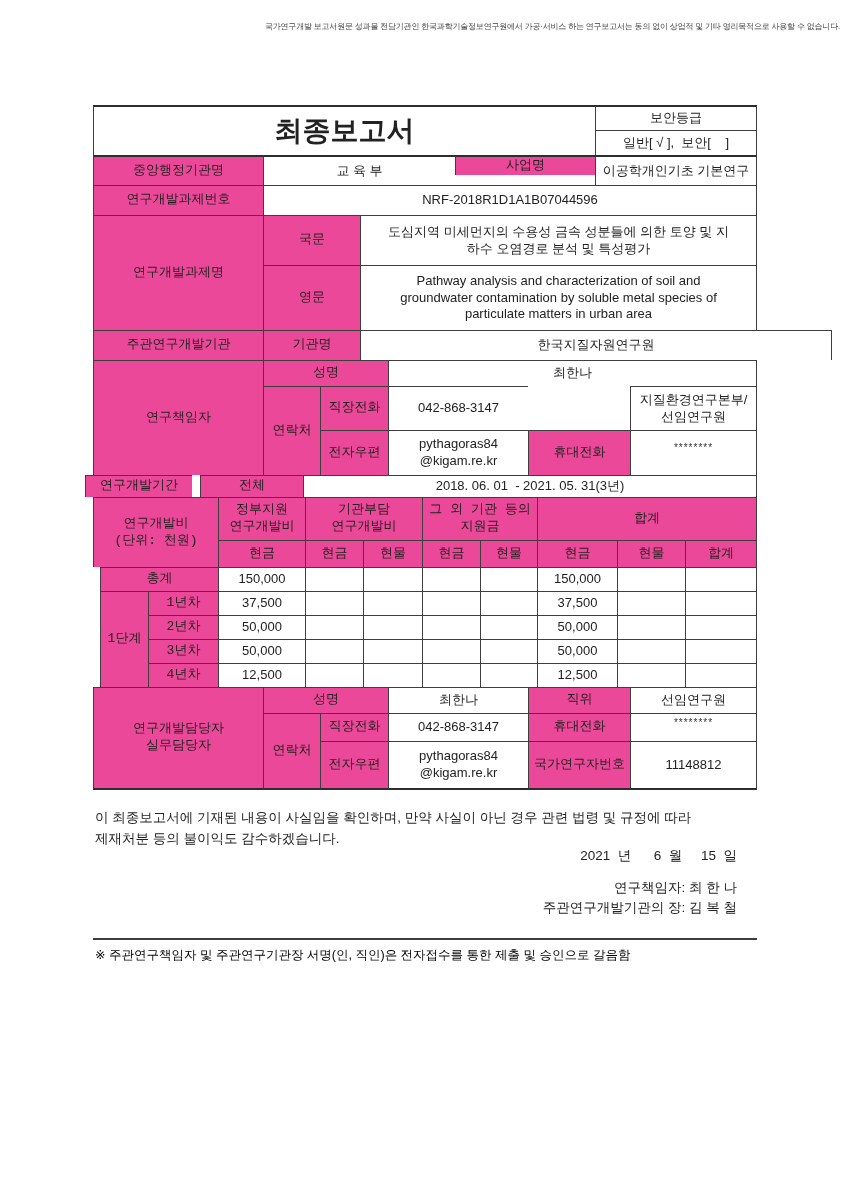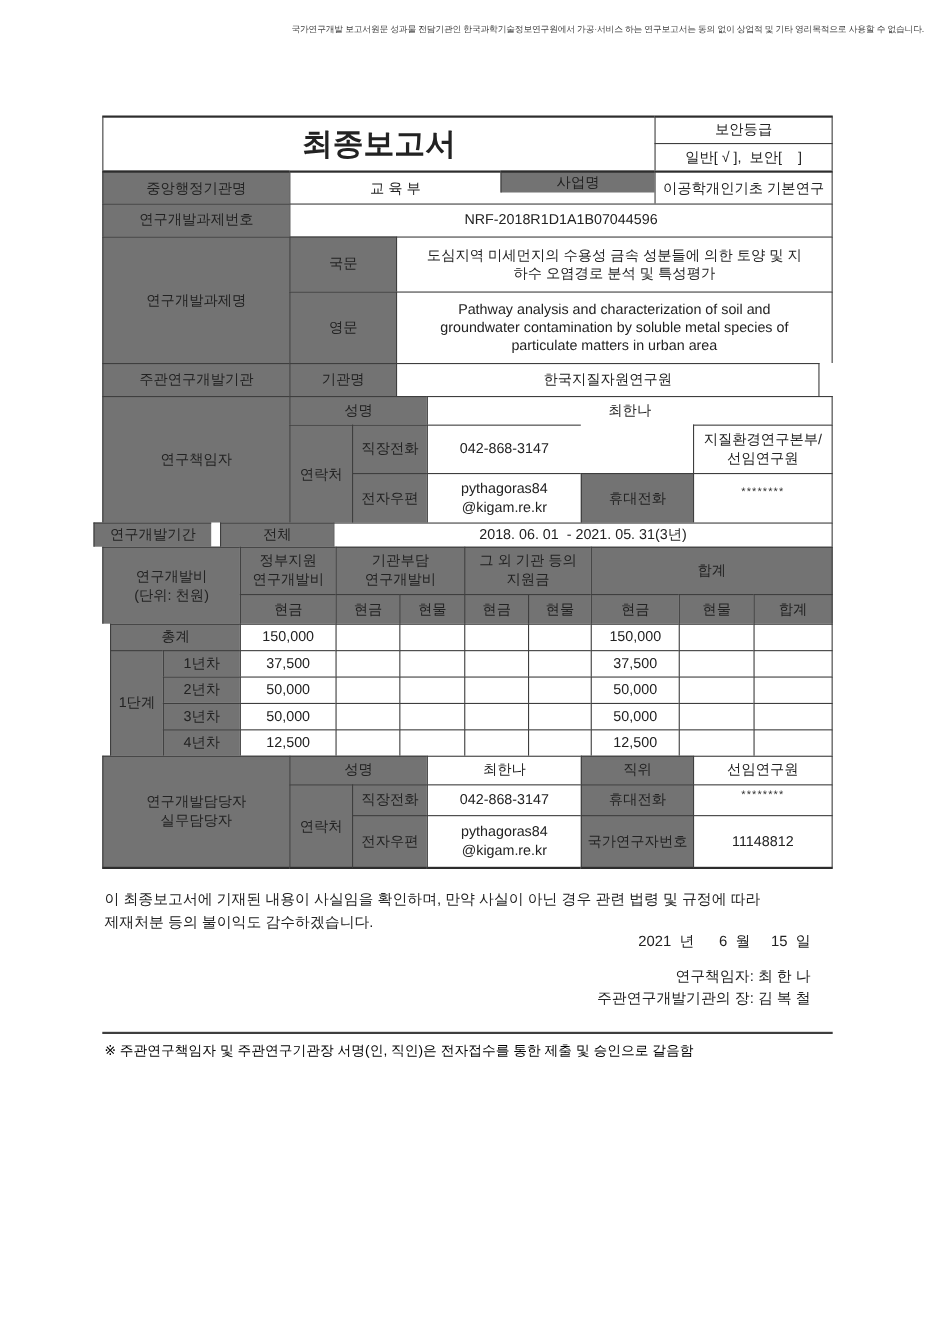--- a/index.html
+++ b/index.html
@@ -12,21 +12,21 @@
     white-space:nowrap;letter-spacing:-0.2px;
   }
   .form-table{position:absolute;left:0;top:0;width:849px;height:800px;}
   .cell{
     position:absolute;box-sizing:border-box;
     display:flex;align-items:center;justify-content:center;
     text-align:center;font-size:13px;line-height:1.28;
     border-top:1px solid #3e3e3e;border-left:1px solid #3e3e3e;
     white-space:pre-wrap;color:#222;
   }
-  .cell.g{background:#737373;}
+  .cell.g{background:#ec4899;font-family:Liberation Mono, monospace;}
   .cell.br{border-right:1px solid #3e3e3e;}
   .cell.bt2{border-top:2px solid #2d2d2d;}
   .cell.bb2{border-bottom:2px solid #2d2d2d;}
   .cell.mask{font-size:10px;letter-spacing:1px;padding-bottom:9px;color:#333;}
   .statement{
     position:absolute;left:95px;top:808px;width:664px;
     font-size:13.5px;line-height:1.55;white-space:pre-wrap;color:#222;
   }
   .date-line{
     position:absolute;left:93px;top:847px;width:644px;text-align:right;
@@ -62,21 +62,21 @@
       <div class="cell g" style="left: 93px; top: 215px; width: 170px; height: 115px;">연구개발과제명</div>
       <div class="cell g" style="left: 263px; top: 215px; width: 97px; height: 50px;">국문</div>
       <div class="cell br" style="left: 360px; top: 215px; width: 397px; height: 50px;">도심지역 미세먼지의 수용성 금속 성분들에 의한 토양 및 지
 하수 오염경로 분석 및 특성평가</div>
       <div class="cell g" style="left: 263px; top: 265px; width: 97px; height: 65px;">영문</div>
       <div class="cell g" style="left: 93px; top: 330px; width: 170px; height: 30px;">주관연구개발기관</div>
       <div class="cell br" style="left: 360px; top: 265px; width: 397px; height: 65px;">Pathway analysis and characterization of soil and
 groundwater contamination by soluble metal species of
 particulate matters in urban area</div>
       <div class="cell g" style="left: 263px; top: 330px; width: 97px; height: 30px;">기관명</div>
-      <div class="cell br" style="left: 360px; top: 330px; width: 385px; height: 30px; text-align: right;">한국지질자원연구원</div>
+      <div class="cell br" style="left: 360px; top: 330px; width: 472px; height: 30px; text-align: right;">한국지질자원연구원</div>
       <div class="cell g" style="left: 93px; top: 360px; width: 170px; height: 115px;">연구책임자</div>
       <div class="cell g" style="left: 263px; top: 360px; width: 125px; height: 26px;">성명</div>
       <div class="cell br" style="left: 388px; top: 360px; width: 369px; height: 26px;">최한나</div>
       <div class="cell g" style="left: 263px; top: 386px; width: 57px; height: 89px;">연락처</div>
       <div class="cell g" style="left: 320px; top: 386px; width: 68px; height: 44px;">직장전화</div>
       <div class="cell" style="left: 388px; top: 386px; width: 140px; height: 44px;">042-868-3147</div>
       <div class="cell br" style="left: 630px; top: 386px; width: 127px; height: 44px;">지질환경연구본부/
 선임연구원</div>
       <div class="cell g" style="left: 320px; top: 430px; width: 68px; height: 45px;">전자우편</div>
       <div class="cell" style="left: 388px; top: 430px; width: 140px; height: 45px;">pythagoras84

